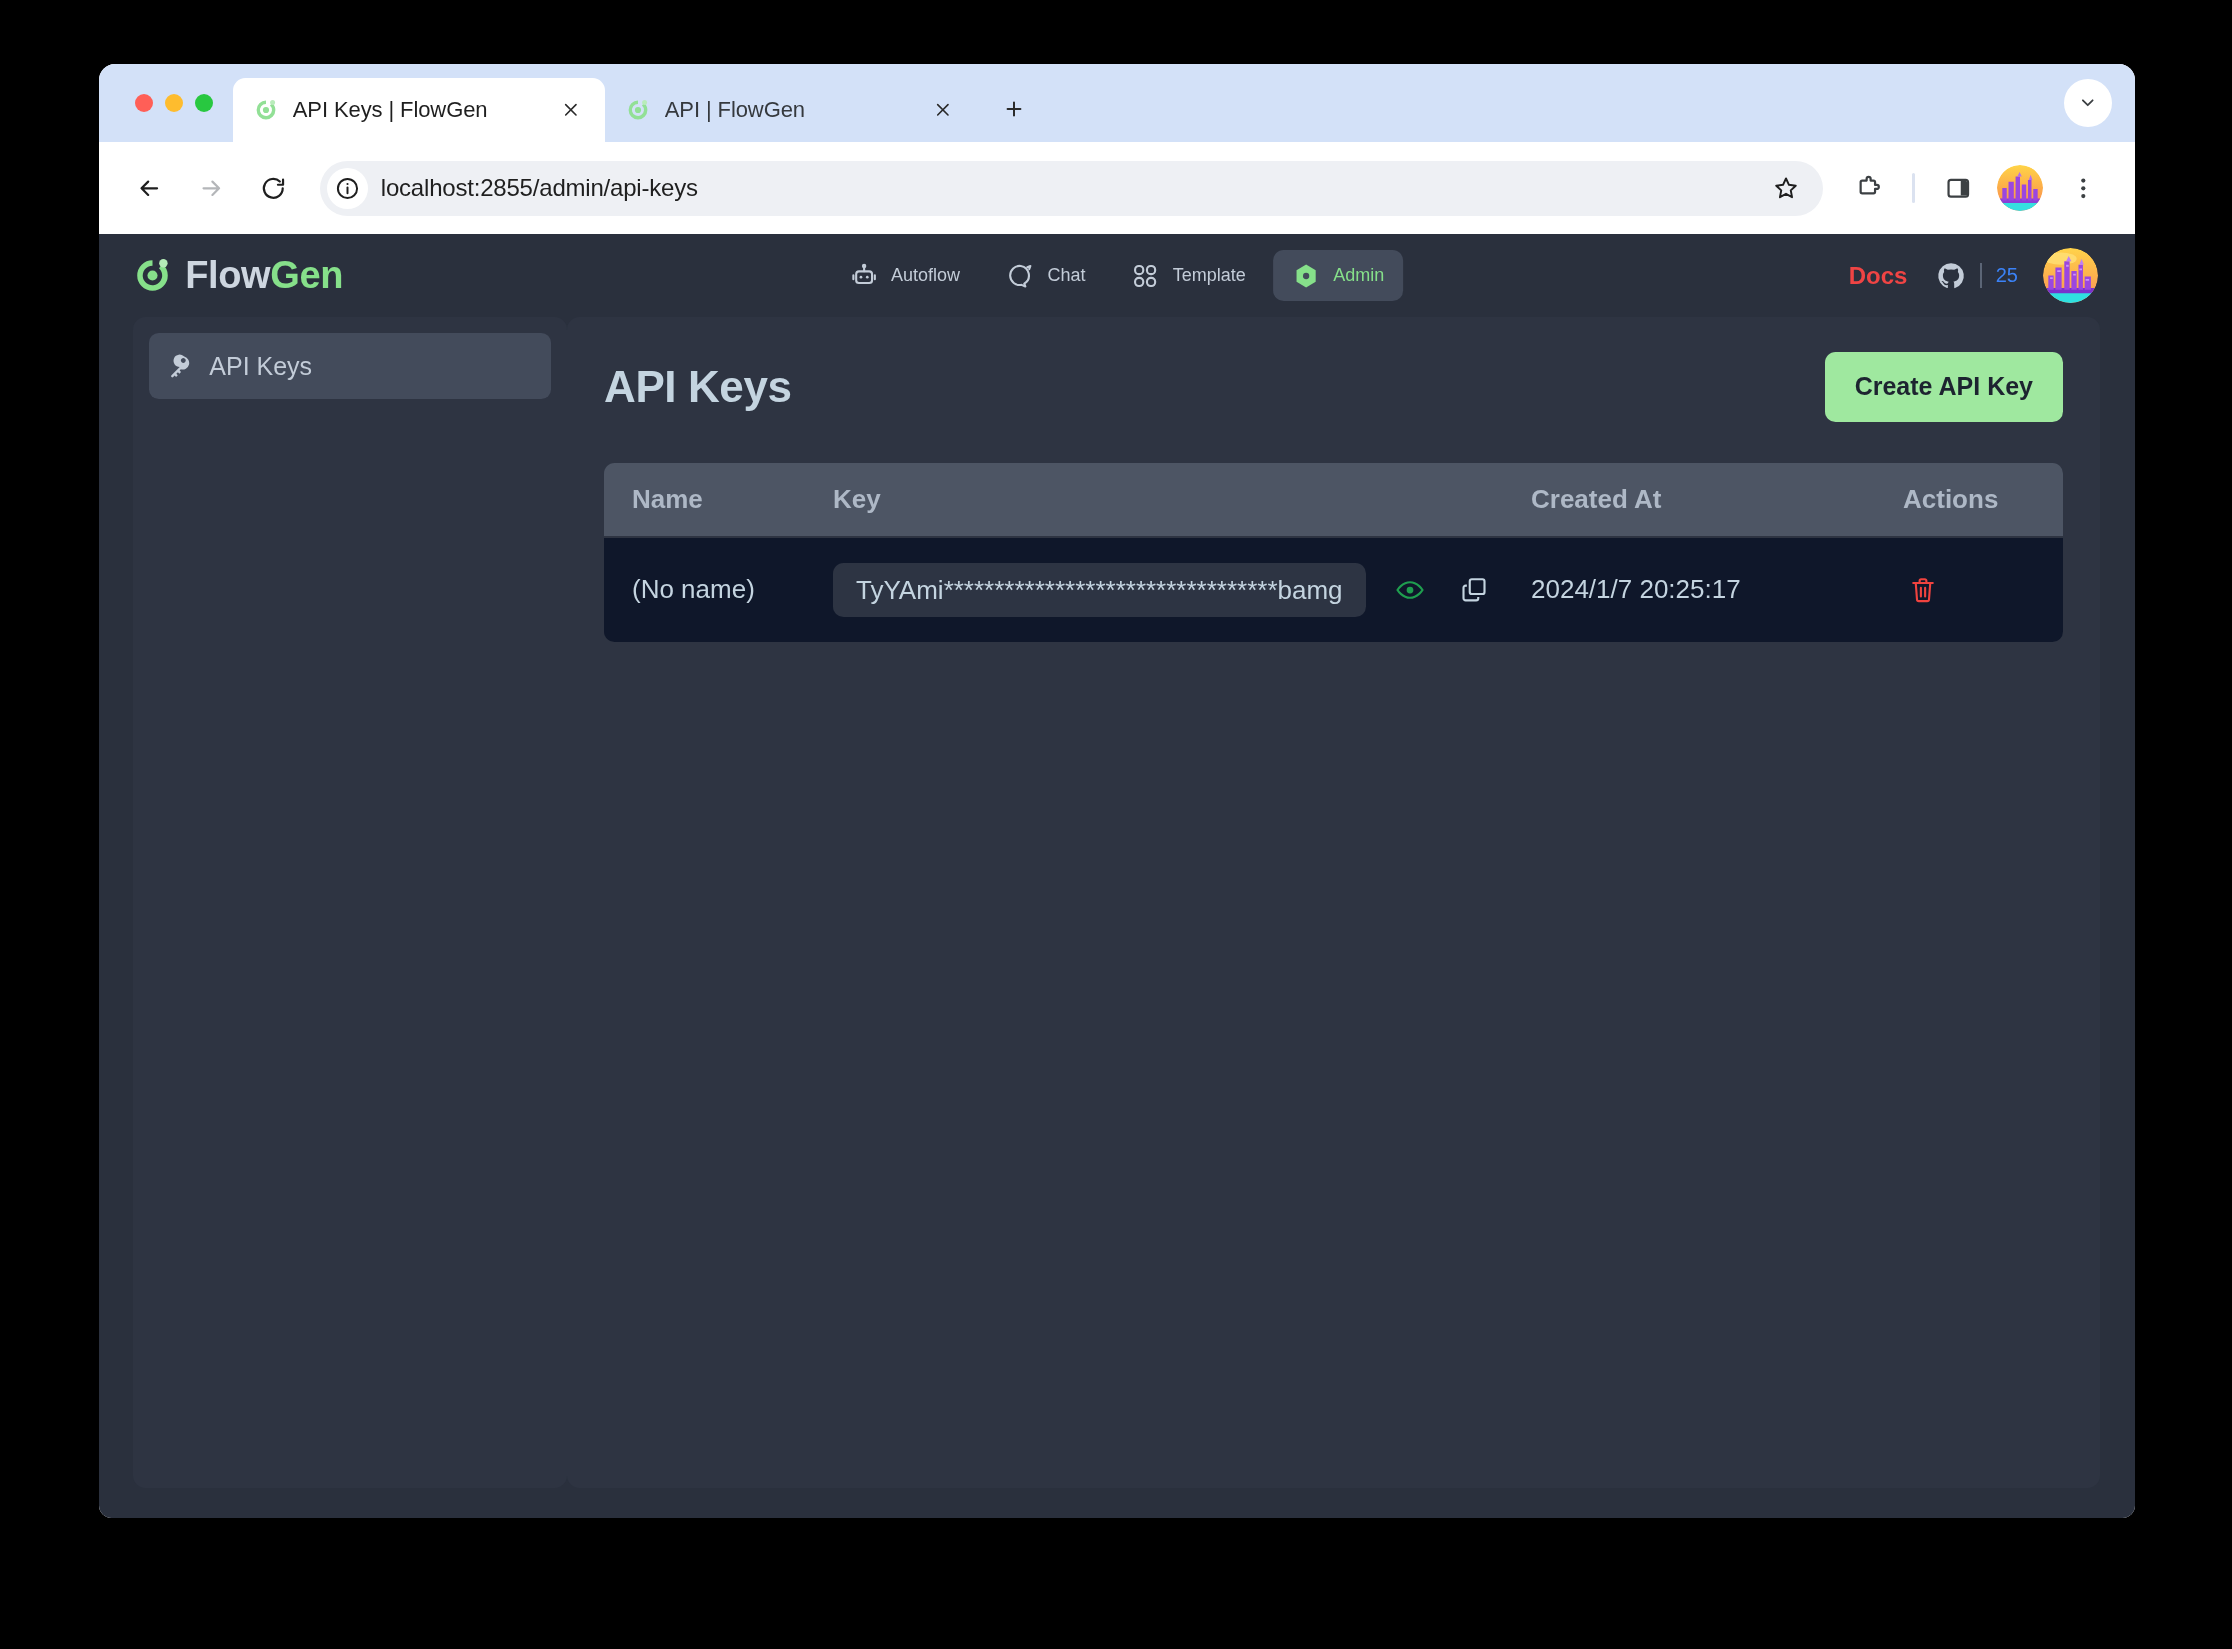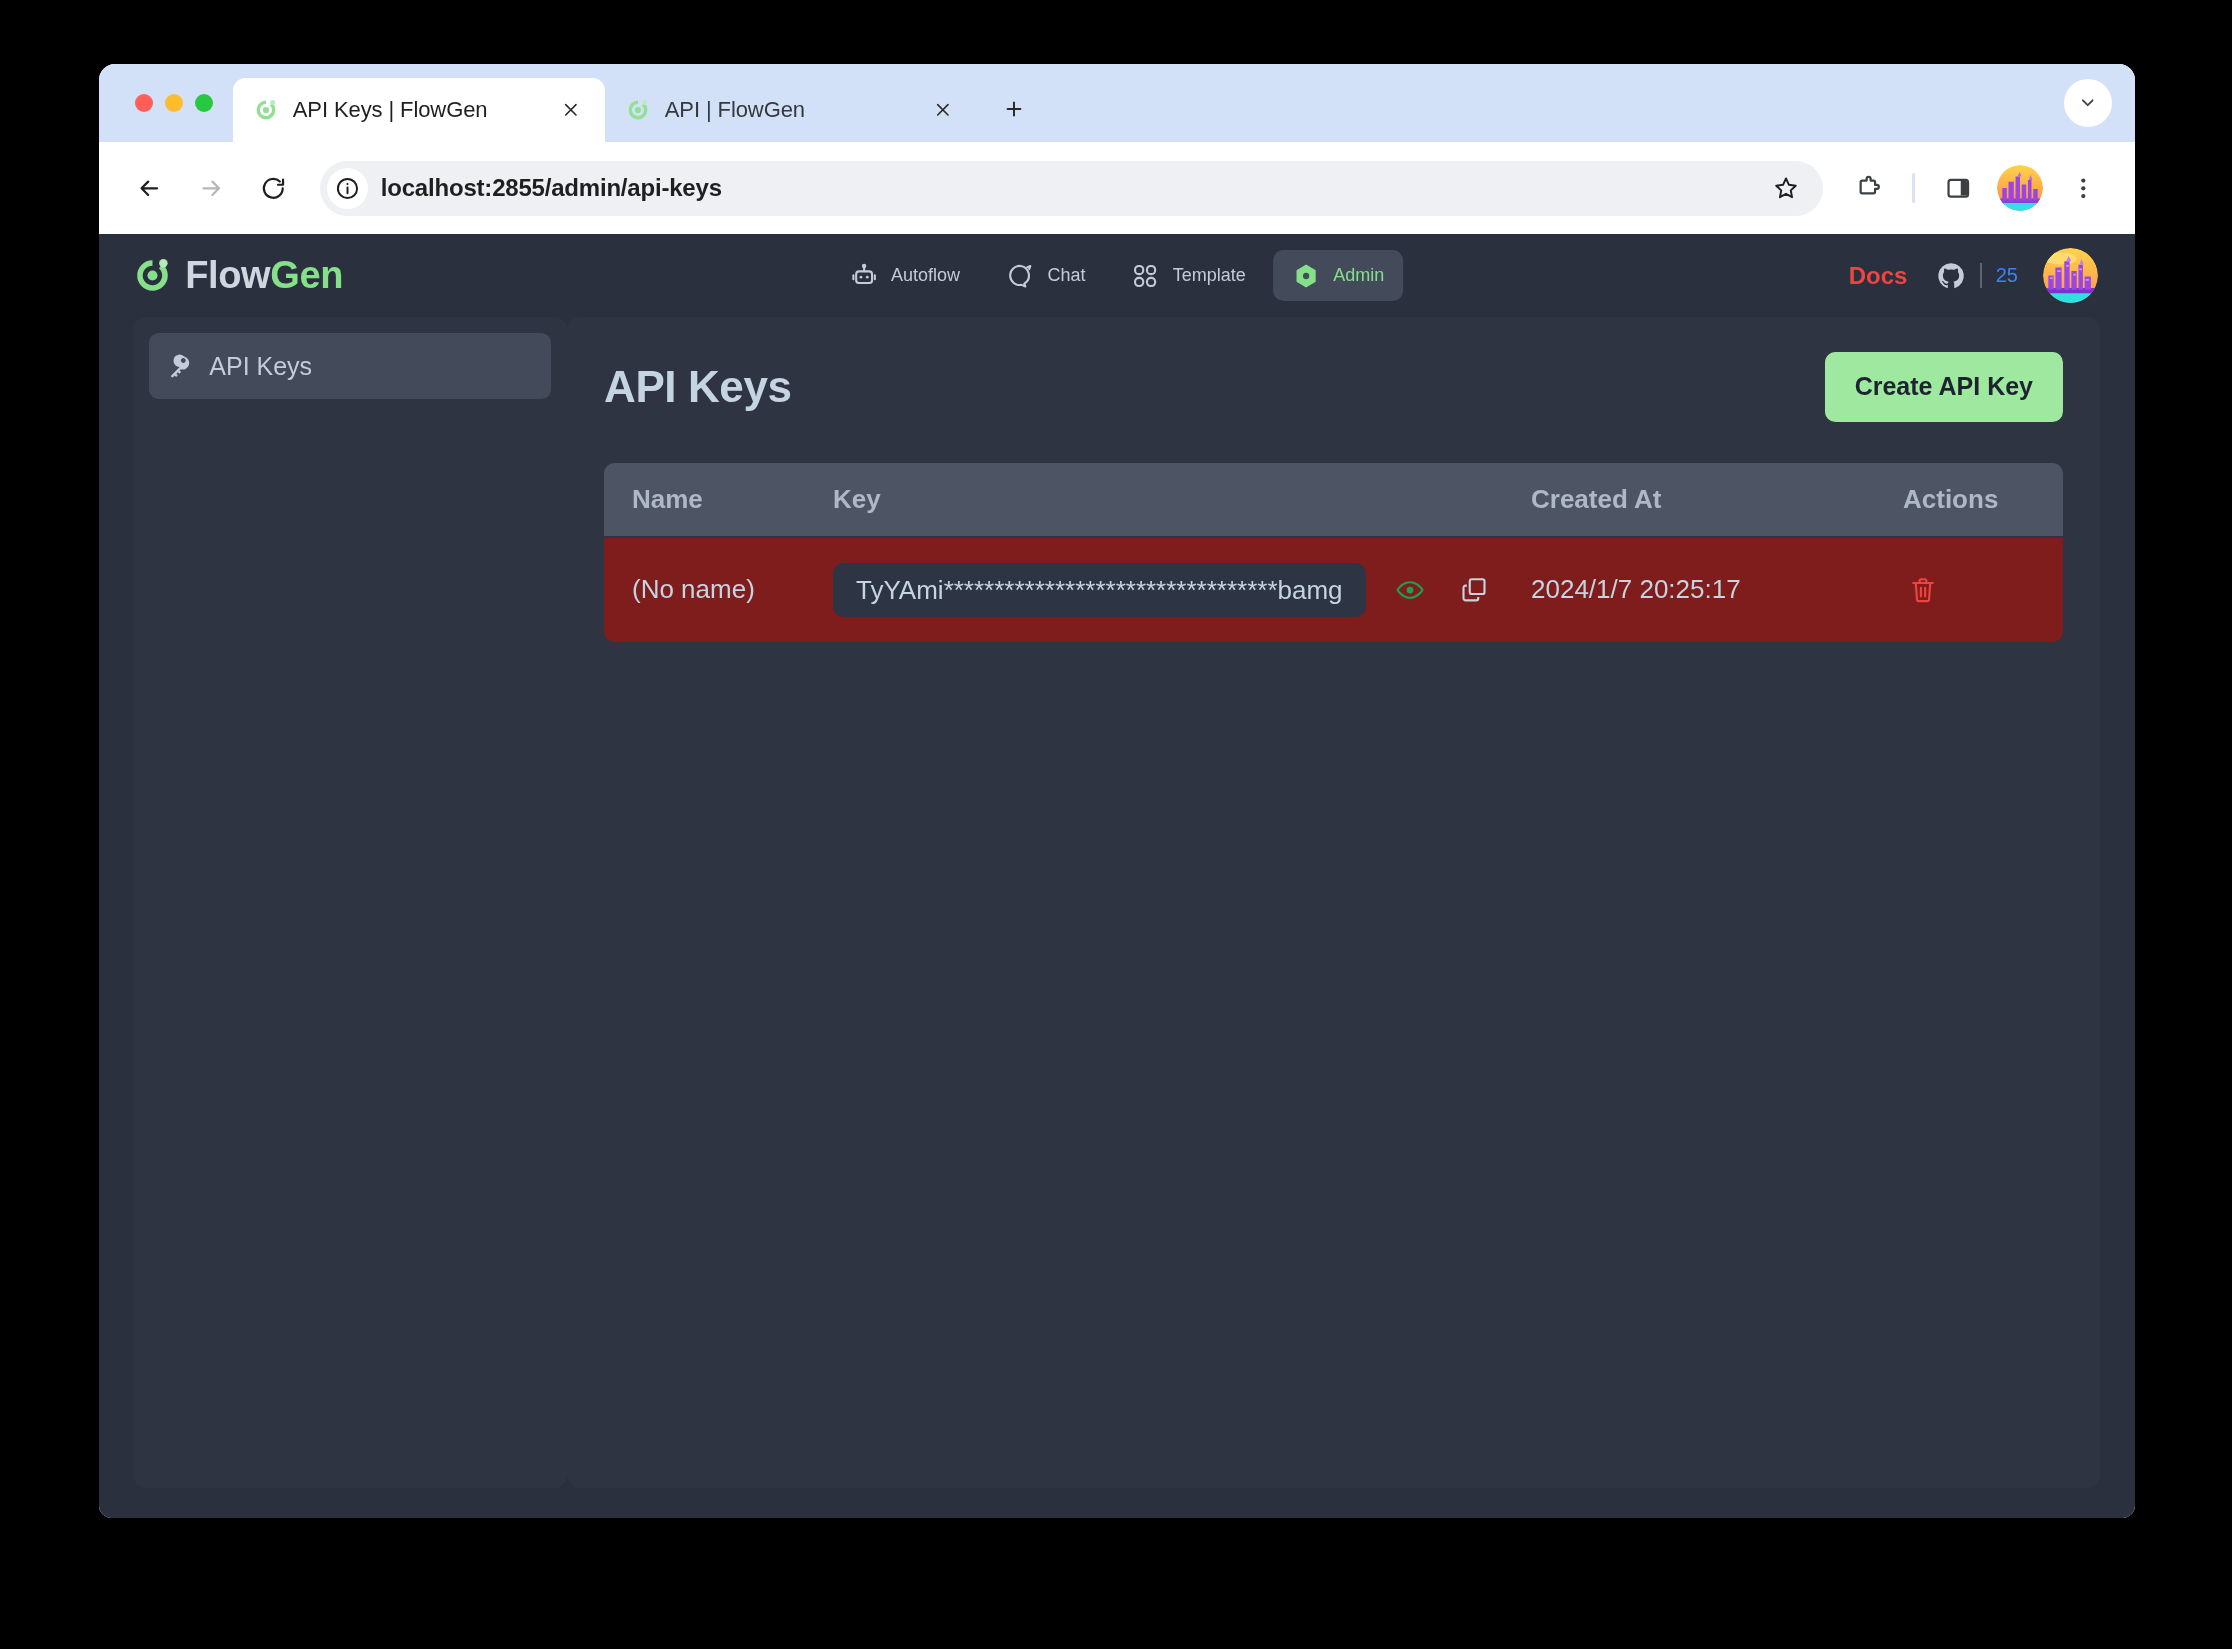--- a/index.html
+++ b/index.html
@@ -124,21 +124,20 @@
   .omnibox {
     flex: 1;
     height: 55px;
     margin: 0 14px 0 12.4px;
     background: #eef0f4;
     border-radius: 28px;
     display: flex;
     align-items: center;
     padding: 0 10.6px 0 7px;
     gap: 12.4px;
-    font-weight: bold;
   }
   .site-info {
     width: 41px; height: 41px;
     border-radius: 50%;
     background: #ffffff;
     display: flex; align-items: center; justify-content: center;
     color: #1f1f1f;
     flex: none;
   }
   .site-info svg { width: 25px; height: 25px; }
@@ -342,21 +341,21 @@
     text-align: left;
     padding: 21px 0 21px 0;
     border-bottom: 2.7px solid #2e3442;
   }
   .keys-table thead th.c-name    { width: 204px; padding-left: 28px; }
   .keys-table thead th.c-key     { width: auto; padding-left: 25px; }
   .keys-table thead th.c-created { width: 372px; text-align: left; }
   .keys-table thead th.c-actions { width: 160px; text-align: left; }
 
   .keys-table tbody td {
-    background: #7f1d1d;
+    background: #0f172a;
     color: #c4d4e0;
     font-size: 26px;
     vertical-align: middle;
     padding: 25px 0;
   }
   .cell-name { padding-left: 28px !important; }
   .cell-key { padding-left: 25px !important; padding-right: 17.7px !important; }
   .key-wrap {
     display: flex;
     align-items: center;

